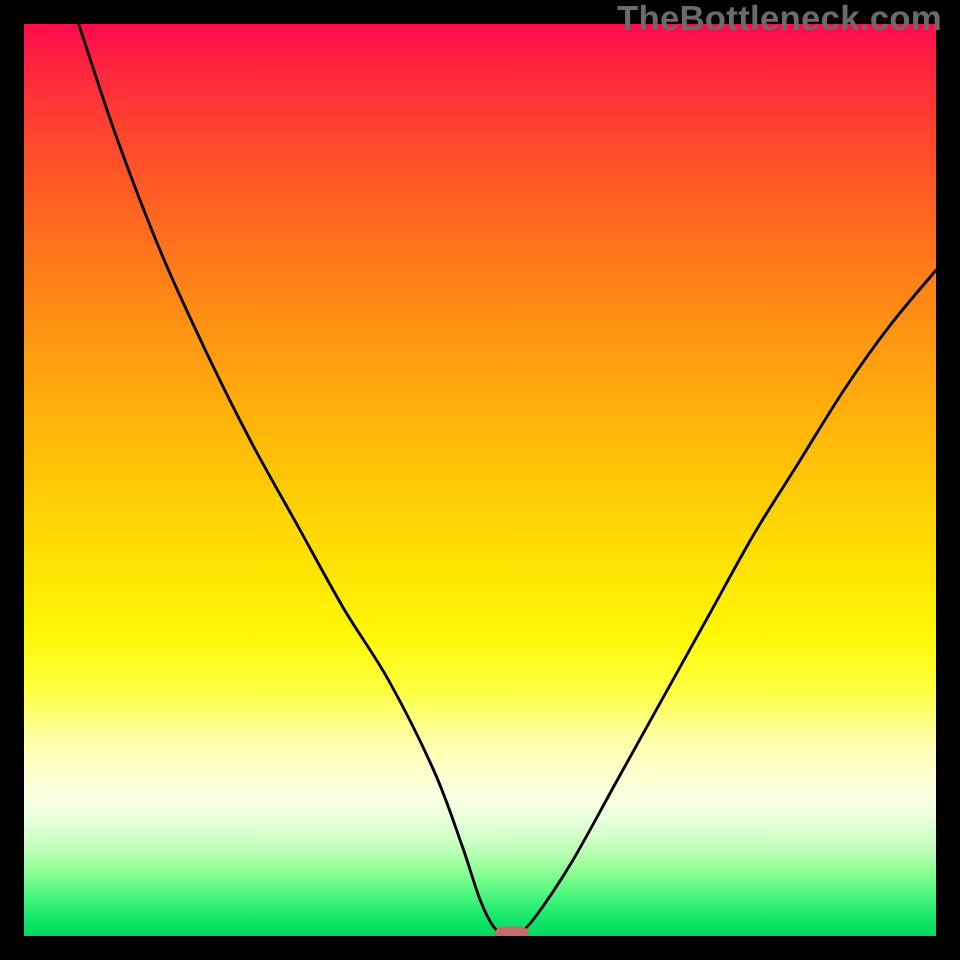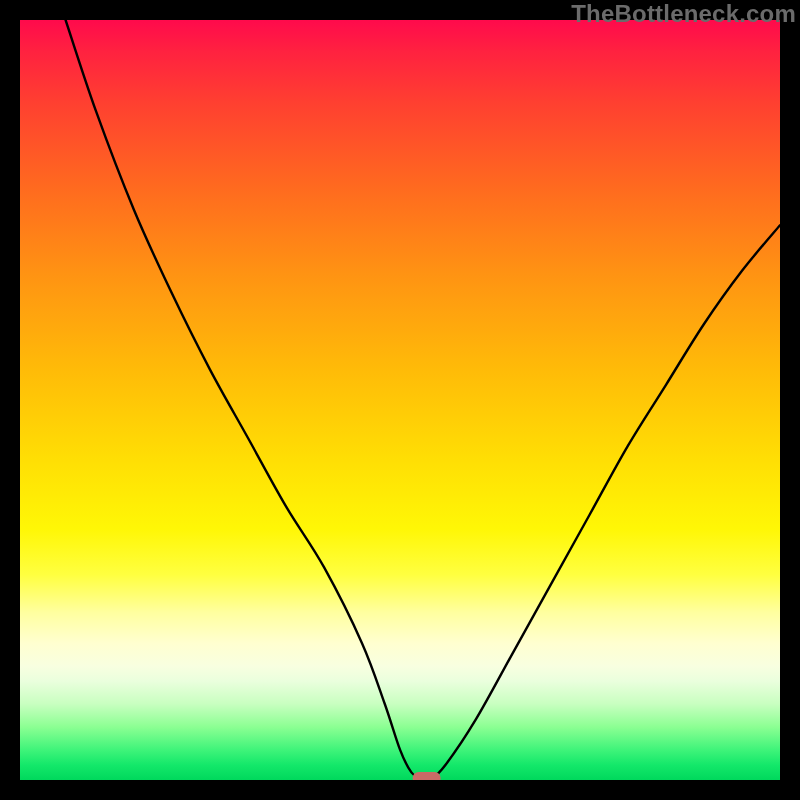--- a/index.html
+++ b/index.html
@@ -40,23 +40,23 @@
       #c8ffc0 90%,
       #8cff93 93%,
       #40f47a 96%,
       #14e86a 98%,
       #00d85c 100%
     );
   }
   .watermark {
     position: absolute;
     top: 0;
-    right: 4px;
+    right: 15px;
     font-family: Arial, Helvetica, sans-serif;
-    font-size: 24px;
+    font-size: 29px;
     font-weight: 600;
     color: #6b6b6b;
     letter-spacing: 0.2px;
     user-select: none;
   }
   svg.overlay {
     position: absolute;
     left: 0;
     top: 0;
     width: 760px;

